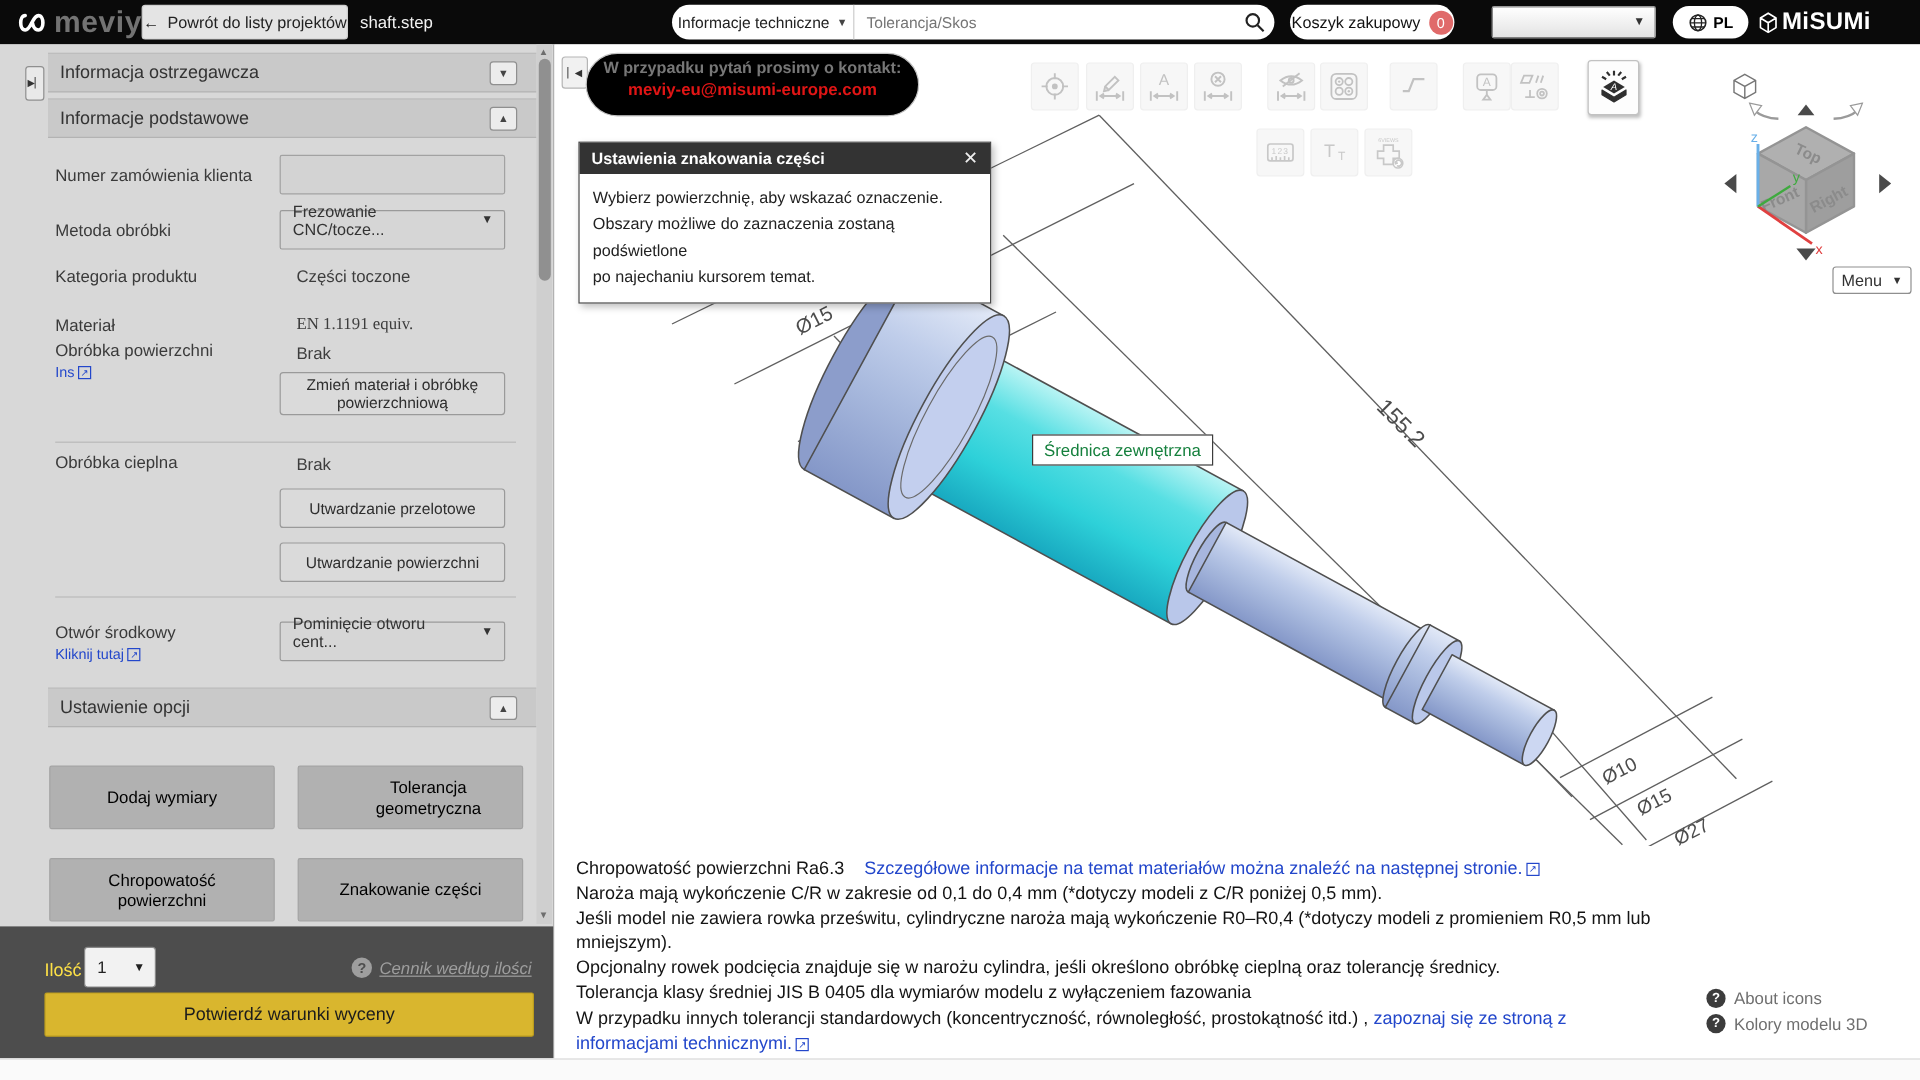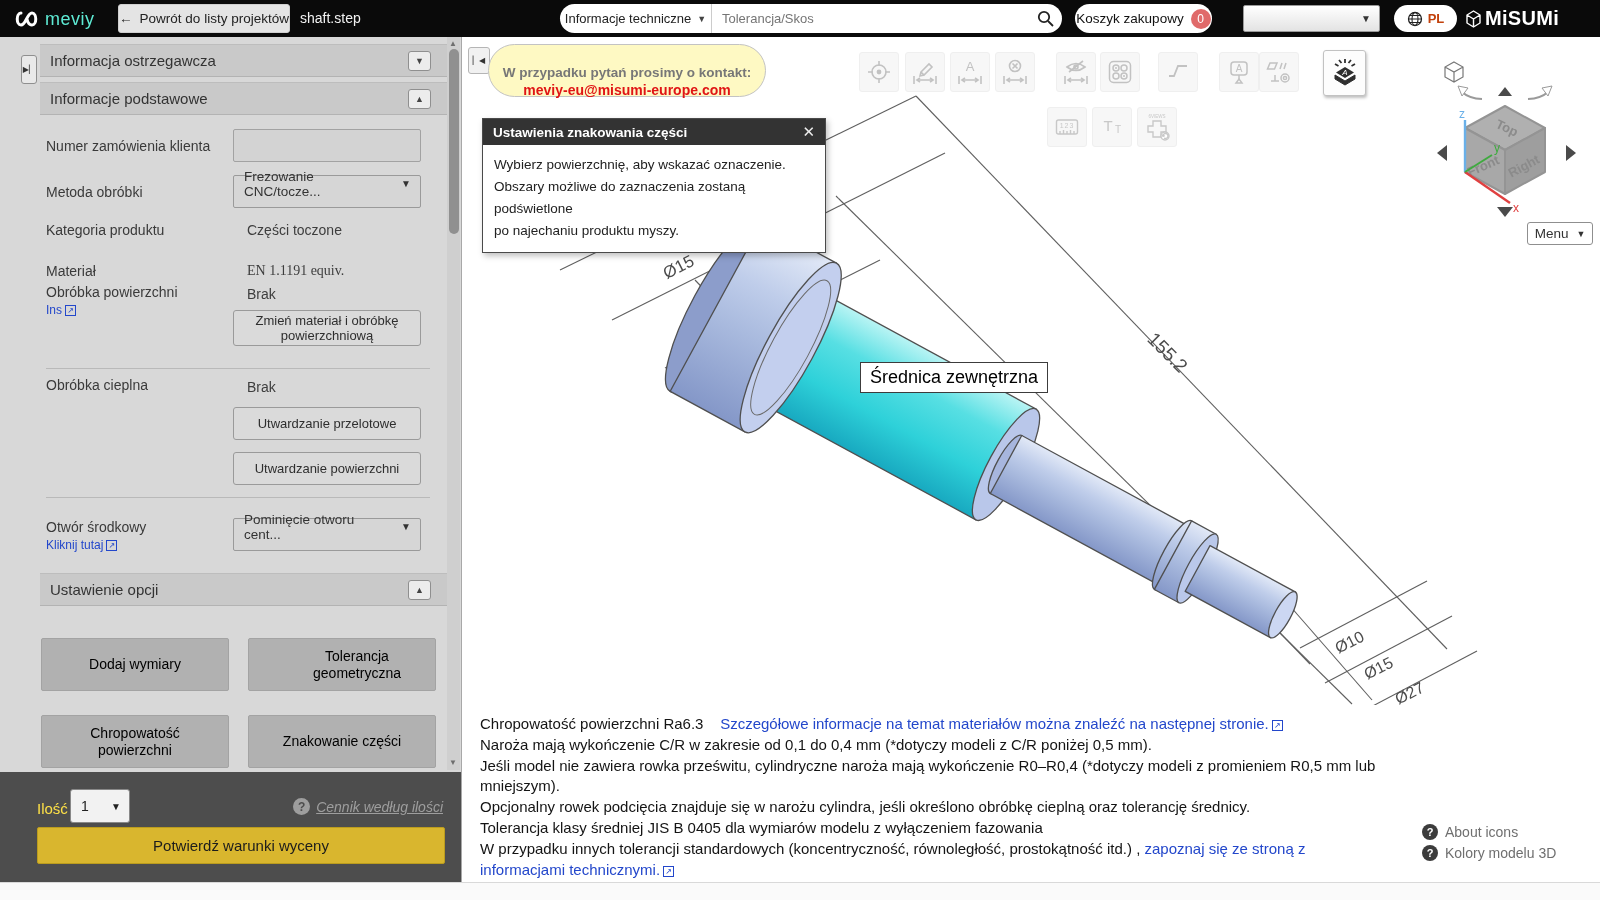--- a/index.html
+++ b/index.html
@@ -3,33 +3,33 @@
 <meta charset="utf-8">
 <style>
   * { box-sizing: border-box; margin: 0; padding: 0; }
   html,body { width:1600px; height:900px; }
   body { font-family: "Liberation Sans", sans-serif; background:#fff; position:relative; overflow:hidden; }
   #app { position:absolute; inset:0; width:1600px; height:900px; }
 
   
   .topbar { position:absolute; left:0; top:0; width:1600px; height:37px; background:#0a0a0a; color:#fff; }
   .logo { position:absolute; left:14px; top:4px; height:30px; display:flex; align-items:center; gap:5px; }
-  .logo-word { font-size:18px; font-weight:normal; letter-spacing:.5px; color:#5eead4; }
+  .logo-word { font-size:25px; font-weight:bold; letter-spacing:.5px; color:#737373; }
   .back-btn { position:absolute; left:118px; top:4px; width:172px; height:29px; background:#e4e4e4; border:1px solid #cfcfcf; border-radius:3px; color:#222; font-size:13.5px; display:flex; align-items:center; justify-content:center; gap:7px; cursor:pointer; }
   .filename { position:absolute; left:300px; top:10px; font-size:14px; color:#f2f2f2; }
   .searchbar { position:absolute; left:560px; top:4px; width:502px; height:29px; background:#fff; border-radius:15px; display:flex; align-items:center; color:#222; }
   .search-cat { width:152px; height:100%; border-right:1px solid #ccc; display:flex; align-items:center; justify-content:center; gap:6px; font-size:13px; cursor:pointer; }
   .search-cat .chev { font-size:9px; color:#444; }
   .searchbar input { flex:1; border:0; outline:0; font-size:13px; padding:0 10px; font-family:"Liberation Sans",sans-serif; background:transparent; }
   .search-mag { width:34px; display:flex; align-items:center; justify-content:center; cursor:pointer; }
   .cart-pill { position:absolute; left:1075px; top:4px; width:137px; height:29px; background:#fff; border-radius:15px; color:#111; font-size:13.5px; display:flex; align-items:center; justify-content:center; gap:7px; cursor:pointer; }
   .cart-badge { width:20px; height:20px; border-radius:50%; background:#e06a6a; color:#fff; font-size:12px; display:flex; align-items:center; justify-content:center; }
   .acct-select { position:absolute; left:1243px; top:5px; width:137px; height:27px; background:linear-gradient(#ffffff,#e3e3e3); border:1px solid #9a9a9a; border-radius:2px; cursor:pointer; }
   .acct-select .chev { position:absolute; right:8px; top:7px; font-size:10px; color:#333; }
-  .lang-pill { position:absolute; left:1394px; top:5px; width:63px; height:27px; background:#fff; border-radius:14px; color:#c2410c; display:flex; align-items:center; justify-content:center; gap:5px; font-size:13px; font-weight:bold; cursor:pointer; }
+  .lang-pill { position:absolute; left:1394px; top:5px; width:63px; height:27px; background:#fff; border-radius:14px; color:#000000; display:flex; align-items:center; justify-content:center; gap:5px; font-size:13px; font-weight:bold; cursor:pointer; }
   .brand { position:absolute; left:1466px; top:7px; display:flex; align-items:center; gap:4px; color:#fff; font-size:20px; font-weight:bold; letter-spacing:.3px; }
 
   
   .sidebar { position:absolute; left:0; top:37px; width:462px; height:845px; background:#d8d8d8; border-right:1px solid #a8a8a8; }
   .collapse-tab { position:absolute; left:21px; top:18px; width:16px; height:29px; background:#e9e9e9; border:1px solid #8f8f8f; border-radius:3px; font-size:8px; color:#333; display:flex; align-items:center; justify-content:center; cursor:pointer; }
   .sec-head { position:absolute; left:40px; width:407px; height:33px; background:#c9c9c9; border-top:1px solid #bdbdbd; border-bottom:1px solid #b3b3b3; display:flex; align-items:center; padding:0 10px; font-size:15px; color:#333; }
   .sec-toggle { position:absolute; right:16px; top:6px; width:23px; height:20px; background:#ececec; border:1px solid #8f8f8f; border-radius:3px; font-size:9px; color:#444; display:flex; align-items:center; justify-content:center; cursor:pointer; }
   .f-label { position:absolute; left:46px; font-size:14px; color:#3a3a3a; }
   .f-value { position:absolute; left:247px; font-size:14px; color:#3d3d3d; }
   .f-link { font-size:12px; color:#2347cb; text-decoration:none; cursor:pointer; }
@@ -48,31 +48,31 @@
   .qty-select { position:absolute; left:70px; top:17px; width:60px; height:34px; background:#f2f2f2; border:1px solid #888; border-radius:3px; font-size:14px; color:#222; display:flex; align-items:center; padding:0 10px; cursor:pointer; }
   .qty-select .chev { position:absolute; right:8px; font-size:10px; }
   .pricing-link { position:absolute; right:18px; top:26px; color:#9e9e9e; font-size:14px; display:flex; align-items:center; gap:6px; cursor:pointer; }
   .pricing-link .u { text-decoration:underline;font-style:italic; }
   .qmark { width:17px; height:17px; border-radius:50%; background:#9e9e9e; color:#4d4d4d; font-size:12px; font-weight:bold; display:flex; align-items:center; justify-content:center; }
   .confirm-btn { position:absolute; left:37px; top:55px; width:408px; height:37px; background:#d9b62e; border:1px solid #bb9c1e; border-radius:2px; color:#1c1c1c; font-size:15px; display:flex; align-items:center; justify-content:center; cursor:pointer; }
 
   
   .canvas { position:absolute; left:462px; top:37px; width:1138px; height:845px; background:#fff; }
   .cv-collapse { position:absolute; left:6px; top:10px; width:22px; height:27px; background:#f1f1f1; border:1px solid #b5b5b5; border-radius:3px; font-size:8px; color:#333; display:flex; align-items:center; justify-content:center; cursor:pointer; }
-  .contact { position:absolute; left:26px; top:7px; width:278px; height:53px; border:1px solid #c3c3c3; border-radius:27px; background:#fef9c3; text-align:center; padding-top:20px; }
+  .contact { position:absolute; left:26px; top:7px; width:278px; height:53px; border:1px solid #c3c3c3; border-radius:27px; background:#000000; text-align:center; padding-top:4px; }
   .contact .l1 { font-size:13.5px; font-weight:bold; color:#777; }
   .contact .l2 { font-size:14px; font-weight:bold; color:#e01515; margin-top:2px; cursor:pointer; }
   .mark-tip { position:absolute; left:20px; top:81px; width:344px; background:#fff; border:1px solid #4a4a4a; box-shadow:2px 3px 6px rgba(0,0,0,.25); }
   .mark-tip .hd { height:26px; background:#333; color:#fff; font-size:13.5px; font-weight:bold; display:flex; align-items:center; padding:0 10px; }
   .mark-tip .x { margin-left:auto; font-size:15px; font-weight:normal; cursor:pointer; color:#eee; }
   .mark-tip .bd { padding:9px 11px 10px; font-size:13.5px; color:#222; line-height:22px; }
   .tool { position:absolute; width:40px; height:40px; background:#f7f7f7; border:1px solid #efefef; border-radius:3px; display:flex; align-items:center; justify-content:center; cursor:pointer; }
   .tool.active { width:43px; height:46px; background:#fdfdfd; border:1px solid #c2c2c2; box-shadow:1px 2px 3px rgba(0,0,0,.25); }
   .tool svg text { font-family:"Liberation Sans",sans-serif; }
-  .surface-tip { position:absolute; left:398px; top:325px; border:1px solid #3c3c3c; background:#fff; font-size:18px; color:#000000; padding:4px 9px; white-space:nowrap;text-align:right; }
+  .surface-tip { position:absolute; left:398px; top:325px; border:1px solid #3c3c3c; background:#fff; font-size:14px; color:#15803d; padding:4px 9px; white-space:nowrap;text-align:right; }
   .menu-btn { position:absolute; left:1065px; top:185px; width:66px; height:23px; background:#fff; border:1px solid #8f8f8f; border-radius:3px; font-size:13.5px; color:#333; display:flex; align-items:center; justify-content:center; gap:8px; cursor:pointer; }
   .menu-btn .chev { font-size:9px; }
   .notes { position:absolute; left:18px; top:677px; width:912px; font-size:15px; line-height:20.8px; color:#141414; }
   .notes a { color:#2347cb; text-decoration:none; cursor:pointer; }
   .help-links { position:absolute; left:960px; top:787px; }
   .help-row { display:flex; align-items:center; gap:7px; margin-bottom:5px; color:#6f6f6f; font-size:14px; cursor:pointer; }
   .help-row .qd { width:16px; height:16px; border-radius:50%; background:#3c3c3c; color:#fff; font-size:11px; font-weight:bold; display:flex; align-items:center; justify-content:center; }
 
   .bottom-strip { position:absolute; left:0; top:882px; width:1600px; height:18px; background:#fafafa; border-top:1px solid #d9d9d9; }
 
@@ -298,21 +298,21 @@
     </div>
 
     <div class="mark-tip">
       <div class="hd">
         <span>Ustawienia znakowania części</span>
         <span class="x">✕</span>
       </div>
       <div class="bd">
         <div>Wybierz powierzchnię, aby wskazać oznaczenie.</div>
         <div>Obszary możliwe do zaznaczenia zostaną podświetlone</div>
-        <div>po najechaniu produktu myszy.</div>
+        <div>po najechaniu kursorem temat.</div>
       </div>
     </div>
 
     <div class="tool" style="left:397px; top:15px;">
       <svg width="26" height="26" viewBox="0 0 26 26" stroke="#c2c2c2" fill="none" stroke-width="1.6">
           <circle cx="13" cy="13" r="7"></circle>
           <path d="M13 2v5M13 19v5M2 13h5M19 13h5"></path>
           <circle cx="13" cy="13" r="2.4" fill="#c2c2c2" stroke="none"></circle>
         </svg>
     </div>

